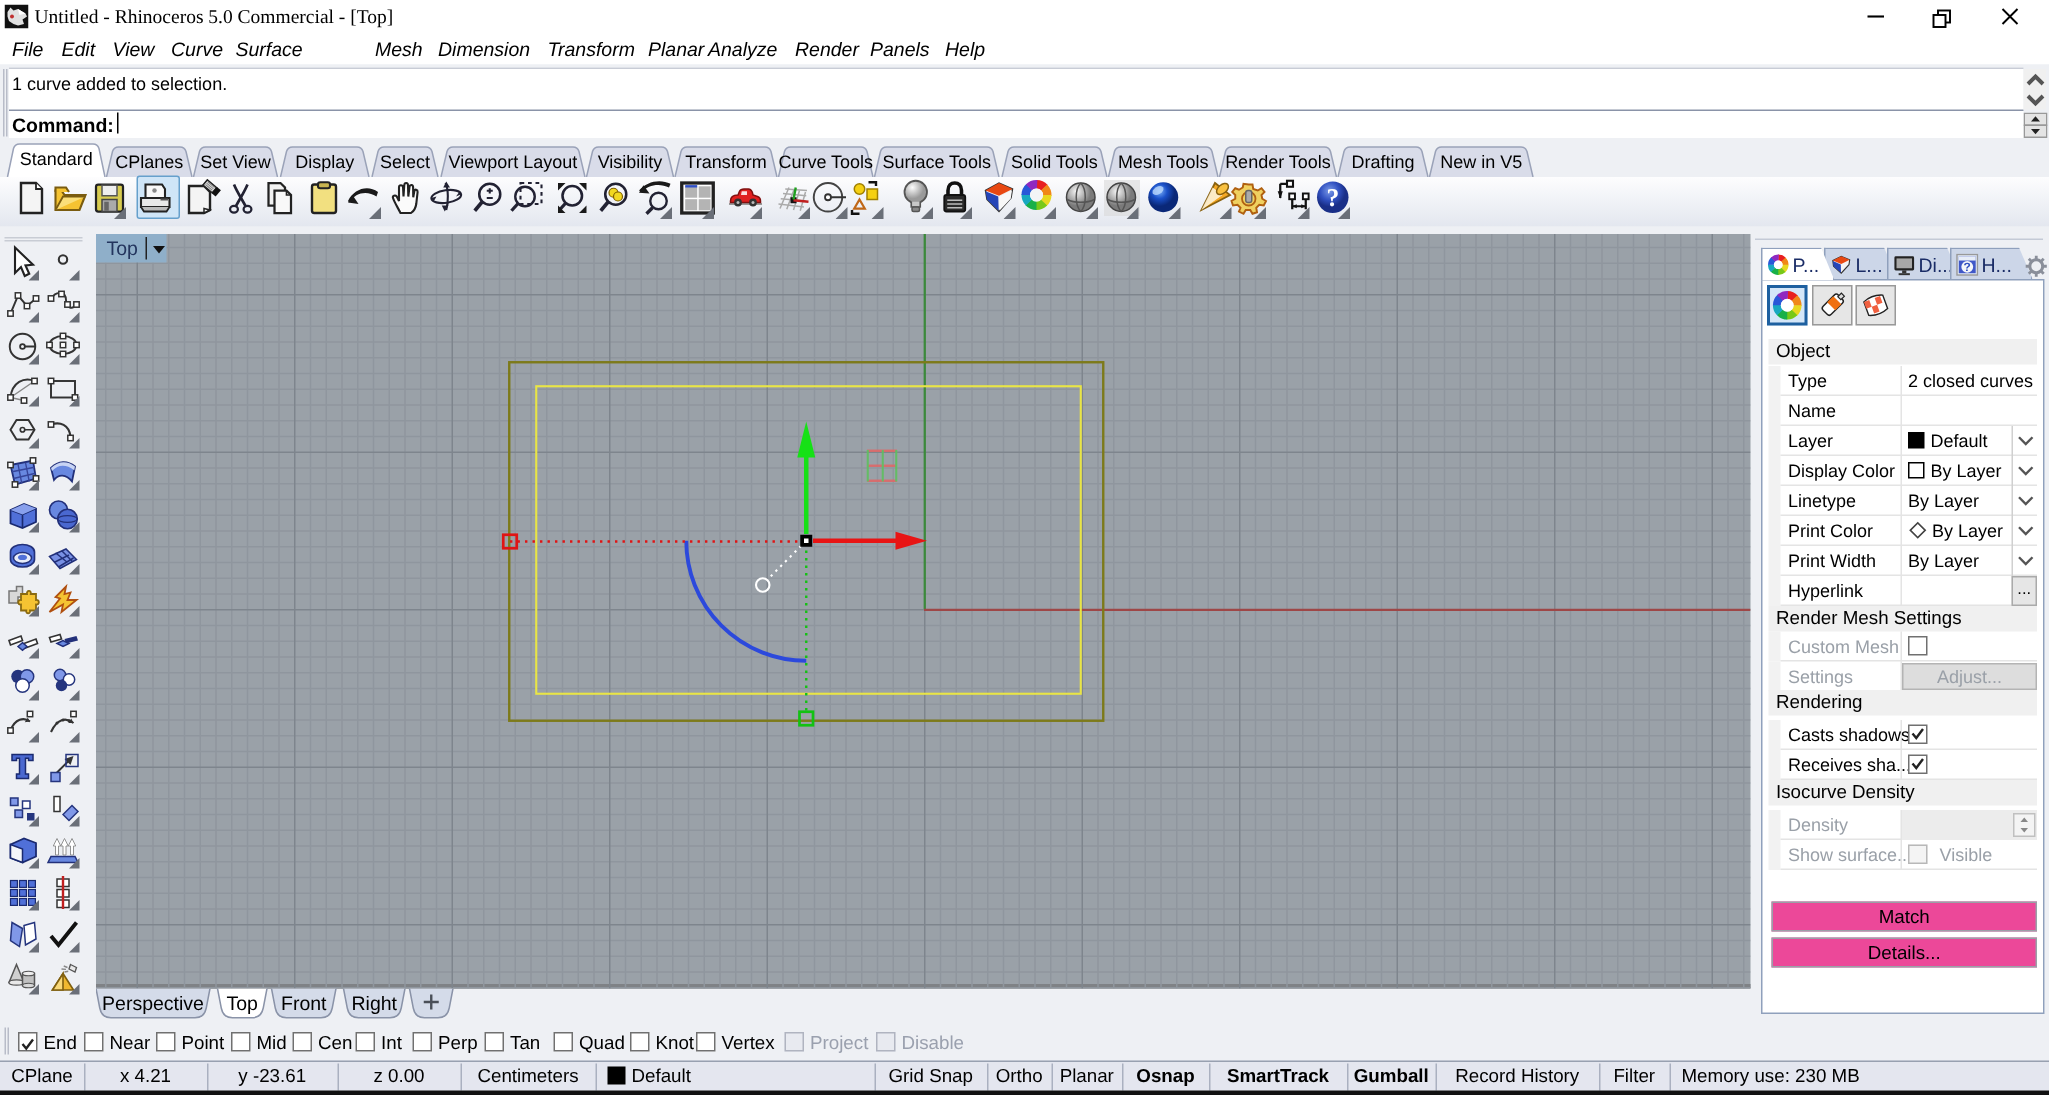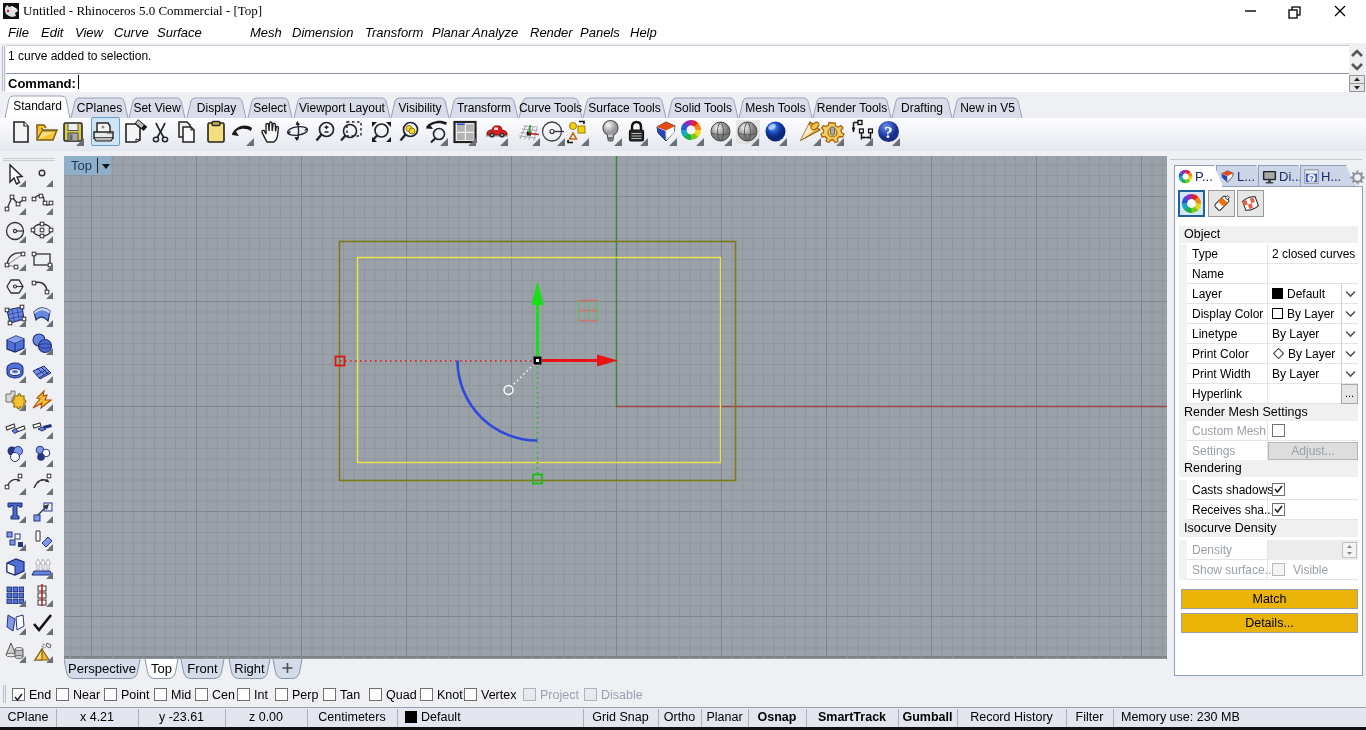--- a/index.html
+++ b/index.html
@@ -50,21 +50,21 @@
 .phead { position:absolute; left:4px; width:179px; height:17px; background:#f0f0f0; font-size:12.5px; padding-left:5px; line-height:17px; color:#000; }
 .prow { position:absolute; left:4px; width:179px; height:20px; font-size:12px; }
 .prow .gut { position:absolute; left:0; top:0; width:8px; height:20px; background:#f2f2f2; }
 .prow .lab { position:absolute; left:13px; top:3px; white-space:nowrap; }
 .prow .val { position:absolute; left:93px; top:3px; white-space:nowrap; }
 .prow .bline { position:absolute; left:8px; bottom:0; width:171px; height:1px; background:#e4e4e4; }
 .prow .vline { position:absolute; left:88px; top:0; width:1px; height:20px; background:#e4e4e4; }
 .ddbtn { position:absolute; right:0; top:0; width:17px; height:20px; border-left:1px solid #d0d0d0; }
 .ddbtn svg { position:absolute; left:3px; top:6px; }
 .graytxt { color:#9aa0a8; }
-.pushbtn { position:absolute; left:6px; width:177px; height:20px; background:#eab308; border:1px solid #9aa0a8; font-size:12.5px; text-align:center; line-height:18px; }
+.pushbtn { position:absolute; left:6px; width:177px; height:20px; background:#ec4899; border:1px solid #9aa0a8; font-size:12.5px; text-align:center; line-height:18px;margin-top:12px; }
 
 
 #vptabs { left:64px; top:659px; width:1100px; height:22px; }
 
 
 #osnap { left:0; top:681px; width:1366px; height:26px; background:#eef0f4; }
 .osn { position:absolute; top:7px; font-size:12.5px; }
 .cb { position:absolute; top:7px; width:13px; height:13px; background:#fff; border:1px solid #707070; }
 .cb.gray { background:#e8eaf0; border-color:#b0b4c0; }
 

